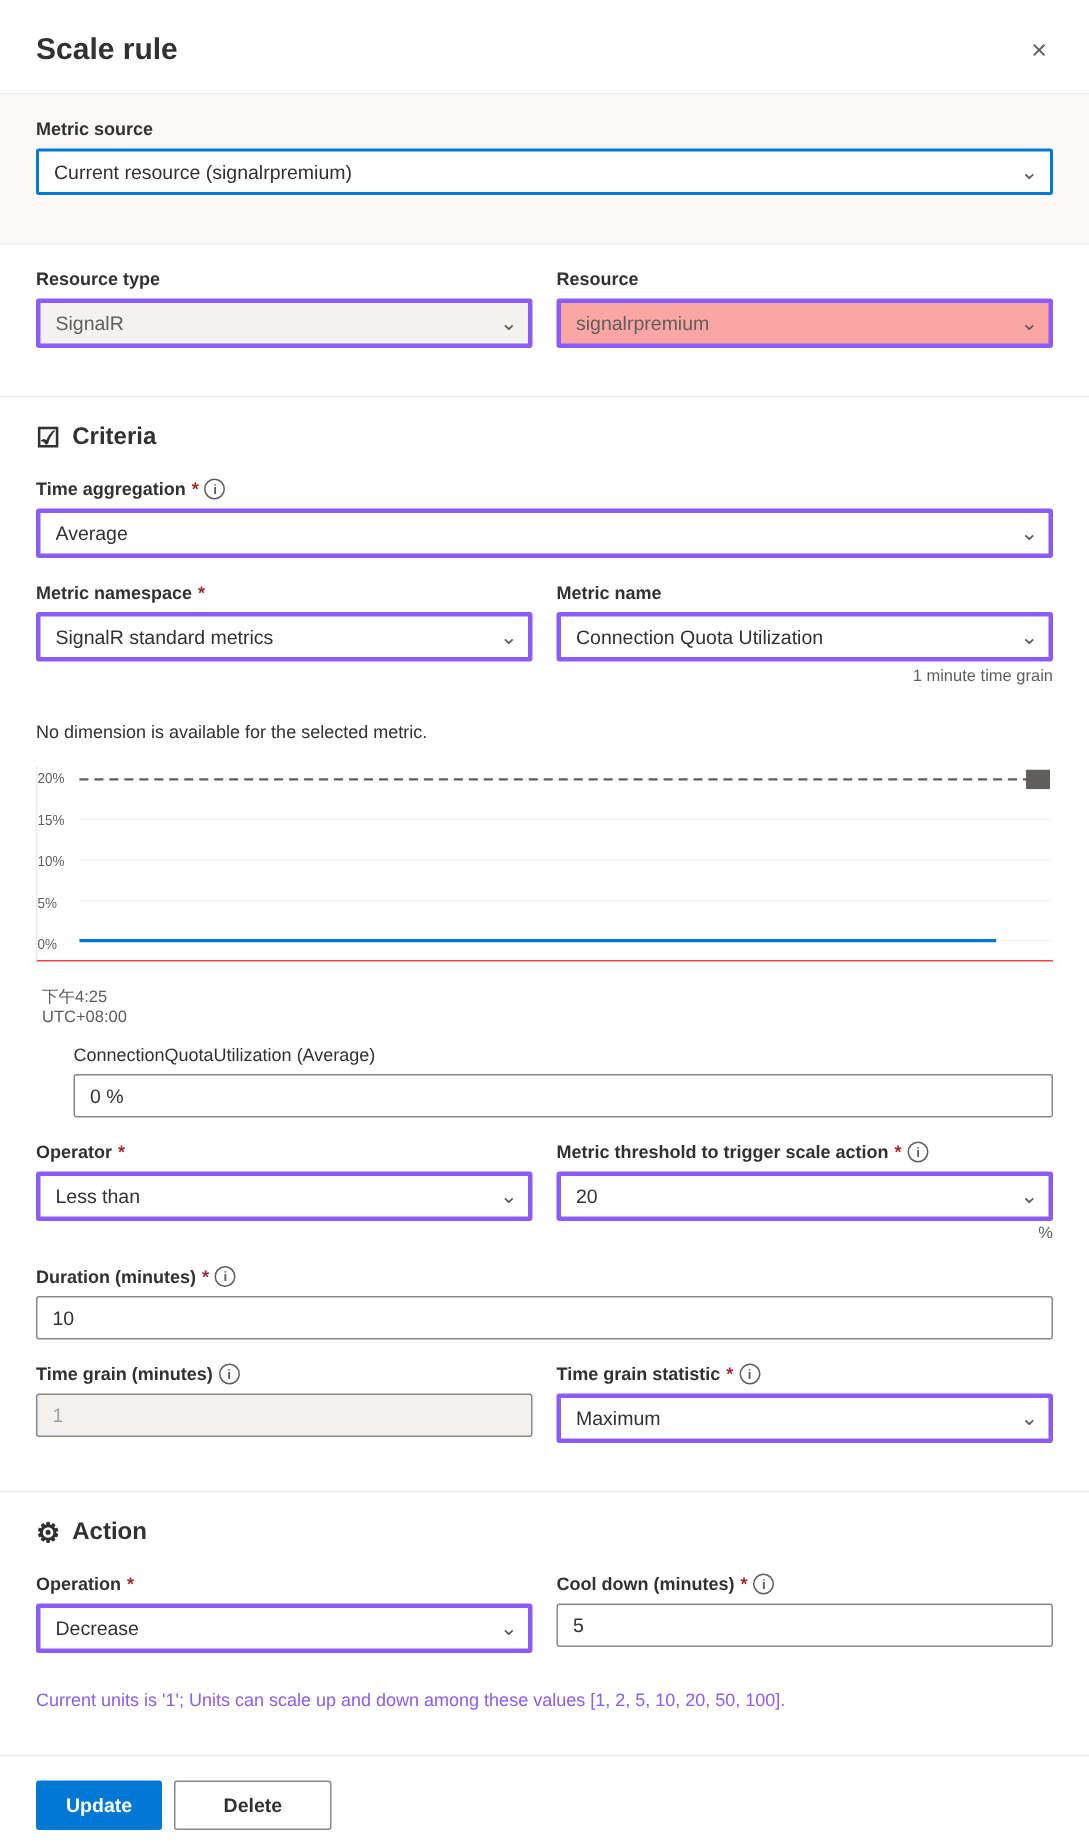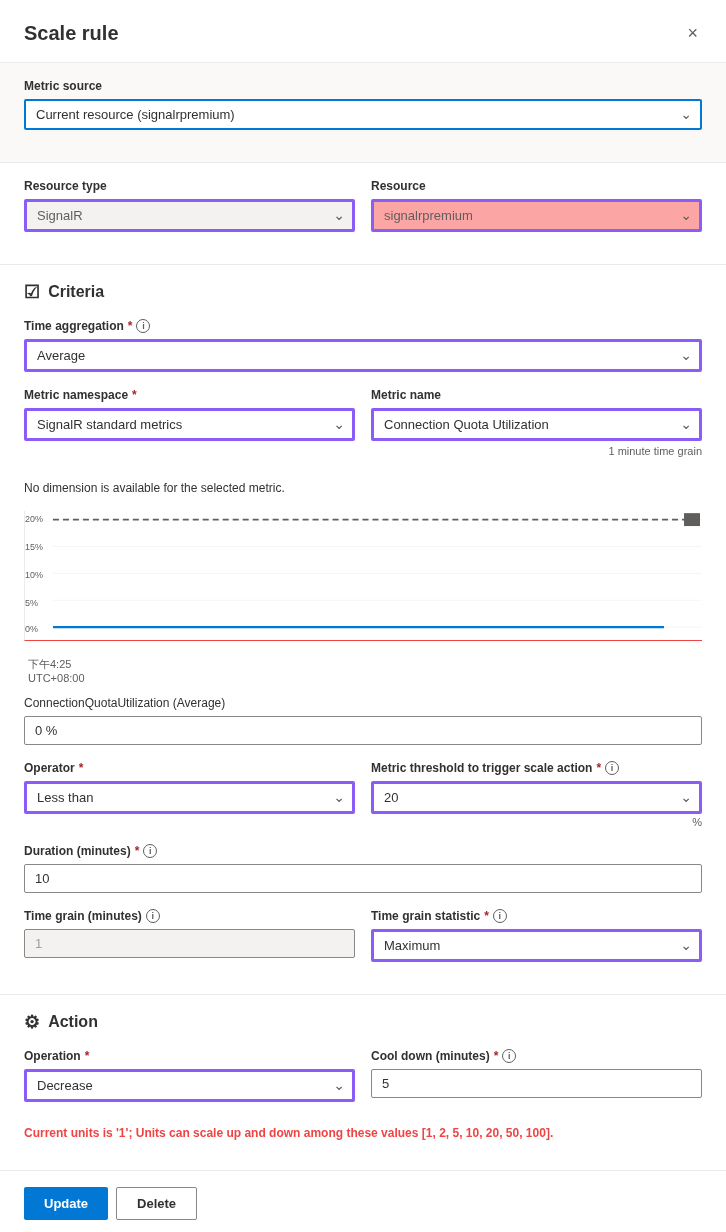--- a/index.html
+++ b/index.html
@@ -178,23 +178,22 @@
     .action-header {
       display: flex;
       align-items: center;
       gap: 8px;
       font-size: 16px;
       font-weight: 600;
       margin-bottom: 16px;
     }
     .scale-info {
       font-size: 12px;
-      color: #ef4444;
+      color: #8b5cf6;
       margin-top: 8px;
-      font-weight: bold;
     }
     .footer {
       position: absolute;
       bottom: 0;
       left: 0;
       right: 0;
       background: #fff;
       border-top: 1px solid #edebe9;
       padding: 16px 24px;
       display: flex;
@@ -208,21 +207,21 @@
       padding: 8px 20px;
       font-size: 13px;
       font-weight: 600;
       cursor: pointer;
     }
     .btn-secondary {
       background: #fff;
       color: #323130;
       border: 1px solid #8a8886;
       border-radius: 2px;
-      padding: 8px 20px;
+      padding: 8px 32px;
       font-size: 13px;
       font-weight: 600;
       cursor: pointer;
     }
     .field-group {
       margin-bottom: 16px;
     }
     .dropdown.blue-outline {
       border: 2px solid #0078d4;
     }
@@ -340,21 +339,21 @@
         <line x1="28" y1="108" x2="640" y2="108" stroke="#0078d4" stroke-width="2"></line>
 
         <rect x="660" y="2" width="16" height="12" fill="#605e5c"></rect>
       </svg>
     </div>
     <div class="chart-time-row">
       <span>下午4:25</span>
       <span>UTC+08:00</span>
     </div>
 
-    <div style="margin-top: 12px;">
+    <div style="margin-top: 12px; margin-left: 25px;">
       <div class="connection-label">ConnectionQuotaUtilization (Average)</div>
       <input type="text" class="text-input" value="0 %" style="">
     </div>
 
     <div style="margin-top: 16px;">
       <div class="two-col">
         <div class="field-group">
           <div class="field-label">
             <span>Operator</span>
             <span class="required">*</span>

